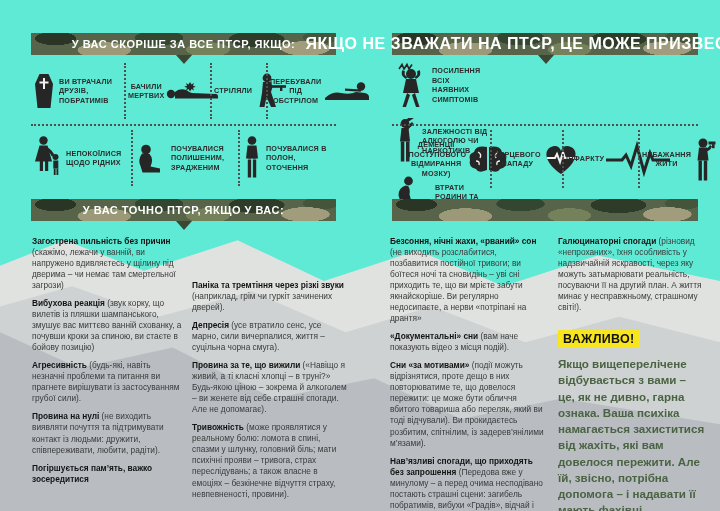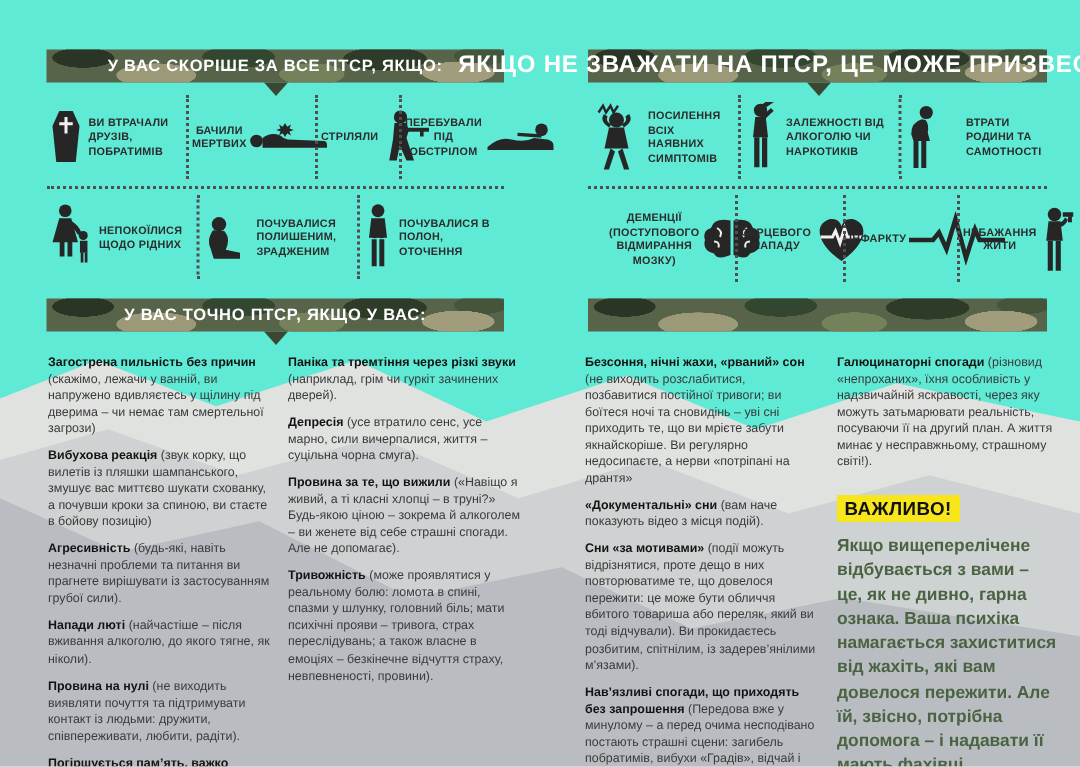--- a/index.html
+++ b/index.html
@@ -134,21 +134,21 @@
   <div class="hdr camo" style="left:31px;top:199px;width:305px;">
     <span>У ВАС ТОЧНО ПТСР, ЯКЩО У ВАС:</span>
   </div>
   <div class="arrow" style="left:176px;top:221px;"></div>
 
   <div class="hdr camo" style="left:392px;top:33px;width:306px;font-size:16px;">
     <span>ЯКЩО НЕ ЗВАЖАТИ НА ПТСР, ЦЕ МОЖЕ ПРИЗВЕСТИ ДО:</span>
   </div>
   <div class="arrow" style="left:538px;top:55px;"></div>
 
-  <div class="icon-row" style="left:392px;top:60px;width:306px;height:62px;">
+  <div class="icon-row" style="left:392px;top:60px;width:306px;height:62px;flex-direction:column;">
     <div class="item-h" style="width:100px;">
       <svg class="ic" width="32" height="46" viewBox="0 0 32 46">
         <path class="st" style="stroke-width:1.6" d="M4 7 l3-4.5 2 4.5 3-4.5 2 4.5 3-4.5"></path>
         <circle cx="16" cy="12" r="5"></circle>
         <path d="M11 17 h10 l3 14 h-16 Z"></path>
         <path d="M11 17 Q4.5 13 7.5 8 L10 9.5 Q8.5 13 12.5 15 Z"></path>
         <path d="M21 17 Q27.5 13 24.5 8 L22 9.5 Q23.5 13 19.5 15 Z"></path>
         <path d="M12 31 L7.5 45 H11 L15 33 Z"></path>
           <path d="M20 31 L24.5 45 H21 L17 33 Z"></path>
       </svg>
@@ -216,28 +216,27 @@
         <rect x="5.5" y="23.5" width="3.4" height="20"></rect>
           <rect x="10.8" y="23.5" width="3.4" height="20"></rect>
       </svg>
     </div>
   </div>
 
   <div class="hdr camo" style="left:392px;top:199px;width:306px;"></div>
 
   <div class="tcol" style="left:32px;width:150px;">
     <p class="para"><span class="lead">Загострена пильність без причин</span> <span>(скажімо, лежачи у ванній, ви напружено вдивляєтесь у щілину під дверима – чи немає там смертельної загрози)</span></p>
-    <p class="para"><span class="lead">Вибухова реакція</span> <span>(звук корку, що вилетів із пляшки шампанського, змушує вас миттєво шукати схованку, а почувши кроки за спиною, ви стаєте в бойову позицію)</span></p>
+    <p class="para"><span class="lead">Вибухова реакція</span> <span>(звук корку, що вилетів із пляшки шампанського, змушує вас миттєво ванній схованку, а почувши кроки за спиною, ви стаєте в бойову позицію)</span></p>
     <p class="para"><span class="lead">Агресивність</span> <span>(будь-які, навіть незначні проблеми та питання ви прагнете вирішувати із застосуванням грубої сили).</span></p>
-    <p class="para"><span class="lead">Напади люті</span> <span>(найчастіше – після вживання алкоголю, до якого тягне, як ніколи).</span></p>
     <p class="para"><span class="lead">Провина на нулі</span> <span>(не виходить виявляти почуття та підтримувати контакт із людьми: дружити, співпереживати, любити, радіти).</span></p>
     <p class="para"><span class="lead">Погіршується пам’ять, важко зосередитися</span> </p>
   </div>
 
-  <div class="tcol" style="left:192px;width:157px;">
+  <div class="tcol" style="left:192px;width:157px;margin-top:44px;">
     <p class="para"><span class="lead">Паніка та тремтіння через різкі звуки</span> <span>(наприклад, грім чи гуркіт зачинених дверей).</span></p>
     <p class="para"><span class="lead">Депресія</span> <span>(усе втратило сенс, усе марно, сили вичерпалися, життя – суцільна чорна смуга).</span></p>
     <p class="para"><span class="lead">Провина за те, що вижили</span> <span>(«Навіщо я живий, а ті класні хлопці – в труні?» Будь-якою ціною – зокрема й алкоголем – ви женете від себе страшні спогади. Але не допомагає).</span></p>
     <p class="para"><span class="lead">Тривожність</span> <span>(може проявлятися у реальному болю: ломота в спині, спазми у шлунку, головний біль; мати психічні прояви – тривога, страх переслідувань; а також власне в емоціях – безкінечне відчуття страху, невпевненості, провини).</span></p>
   </div>
 
   <div class="tcol" style="left:390px;width:157px;">
     <p class="para"><span class="lead">Безсоння, нічні жахи, «рваний» сон</span> <span>(не виходить розслабитися, позбавитися постійної тривоги; ви боїтеся ночі та сновидінь – уві сні приходить те, що ви мрієте забути якнайскоріше. Ви регулярно недосипаєте, а нерви «потріпані на дрантя»</span></p>
     <p class="para"><span class="lead">«Документальні» сни</span> <span>(вам наче показують відео з місця подій).</span></p>
     <p class="para"><span class="lead">Сни «за мотивами»</span> <span>(події можуть відрізнятися, проте дещо в них повторюватиме те, що довелося пережити: це може бути обличчя вбитого товариша або переляк, який ви тоді відчували). Ви прокидаєтесь розбитим, спітнілим, із задерев’янілими м’язами).</span></p>

